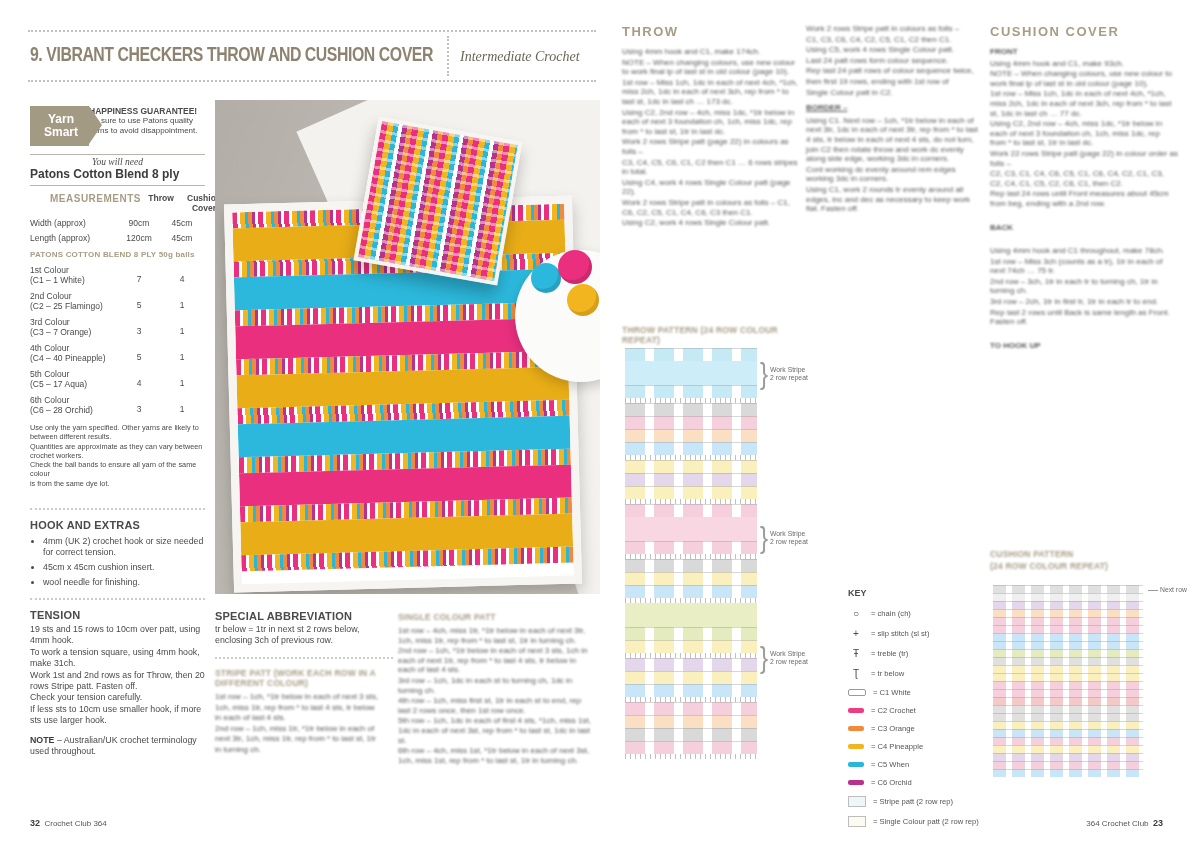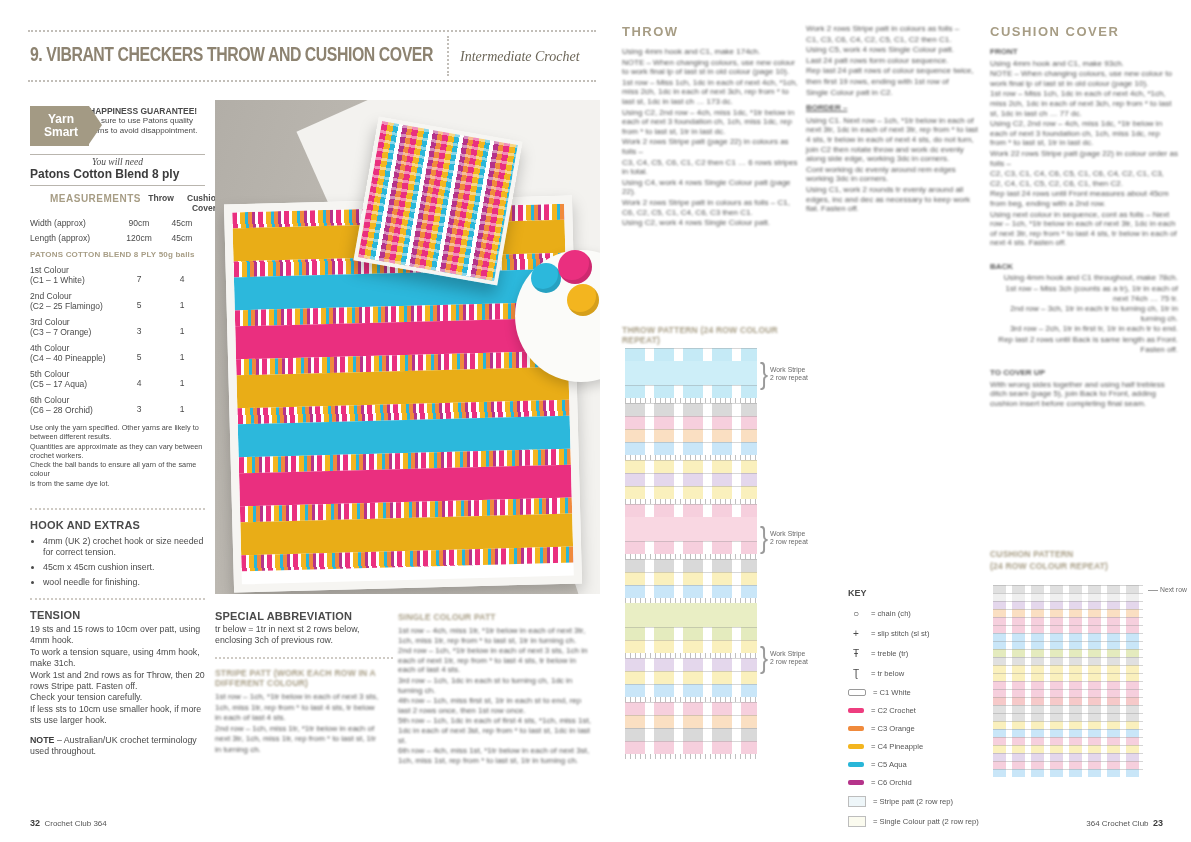--- a/index.html
+++ b/index.html
@@ -356,21 +356,21 @@
         <div class="keyrow">
           <span class="dash" style="background:#f08a3c;"></span>
           <span class="klabel">= C3 Orange</span>
         </div>
         <div class="keyrow">
           <span class="dash" style="background:#f3b51f;"></span>
           <span class="klabel">= C4 Pineapple</span>
         </div>
         <div class="keyrow">
           <span class="dash" style="background:#29b6d8;"></span>
-          <span class="klabel">= C5 Aqua</span>
+          <span class="klabel">= C5 When</span>
         </div>
         <div class="keyrow">
           <span class="dash" style="background:#b5338a;"></span>
           <span class="klabel">= C6 Orchid</span>
         </div>
         <div class="keyrow">
           <span class="box" style="background:#eef6f9;"></span>
           <span class="klabel">= Stripe patt (2 row rep)</span>
         </div>
         <div class="keyrow">
@@ -386,37 +386,33 @@
         <p style="font-weight:bold;">FRONT</p>
       </div>
     <div class="blur1" style="margin-top:2px;">
         <p>Using 4mm hook and C1, make 93ch.</p>
         <p>NOTE – When changing colours, use new colour to work final lp of last st in old colour (page 10).</p>
         <p>1st row – Miss 1ch, 1dc in each of next 4ch, *1ch, miss 2ch, 1dc in each of next 3ch, rep from * to last st, 1dc in last ch … 77 dc.</p>
         <p>Using C2, 2nd row – 4ch, miss 1dc, *1tr below in each of next 3 foundation ch, 1ch, miss 1dc, rep from * to last st, 1tr in last dc.</p>
         <p>Work 22 rows Stripe patt (page 22) in colour order as folls –</p>
         <p>C2, C3, C1, C4, C6, C5, C1, C6, C4, C2, C1, C3, C2, C4, C1, C5, C2, C6, C1, then C2.</p>
         <p>Rep last 24 rows until Front measures about 45cm from beg, ending with a 2nd row.</p>
-        <p>Using next colour in sequence, cont as folls – Next row – 1ch, *1tr below in each of next 3tr, 1dc in each of next 3tr, rep from * to last 4 sts, tr below in each of next 4 sts. Fasten off.</p>
       </div>
     <div class="blur1" style="margin-top:14px;">
         <p style="font-weight:bold;">BACK</p>
       </div>
-    <div class="blur1" style="margin-top:2px;text-align:right;">
+    <div class="blur1" style="margin-top:14px;">
         <p>Using 4mm hook and C1 throughout, make 78ch.</p>
         <p>1st row – Miss 3ch (counts as a tr), 1tr in each of next 74ch … 75 tr.</p>
         <p>2nd row – 3ch, 1tr in each tr to turning ch, 1tr in turning ch.</p>
         <p>3rd row – 2ch, 1tr in first tr, 1tr in each tr to end.</p>
         <p>Rep last 2 rows until Back is same length as Front. Fasten off.</p>
       </div>
     <div class="blur1" style="margin-top:14px;">
-        <p style="font-weight:bold;">TO COVER UP</p>
-      </div>
-    <div class="blur1" style="margin-top:2px;">
-        <p>With wrong sides together and using half trebless ditch seam (page 5), join Back to Front, adding cushion insert before completing final seam.</p>
+        <p style="font-weight:bold;">TO HOOK UP</p>
       </div>
   </div>
 
   <div class="abs tan ballshead blurhead" style="left:990px;top:548px;width:188px;font-size:8.5px;line-height:12px;">
     <span>CUSHION PATTERN</span><br><span>(24 ROW COLOUR REPEAT)</span>
   </div>
   <div class="abs chart-sm" style="left:993px;top:585px;width:150px;">
       <div class="crow k-checker" style="height: 8px; --c: #e0e0e0;"></div>
       <div class="crow k-checker" style="height: 8px; --c: #efefef;"></div>
       <div class="crow k-checker" style="height: 8px; --c: #e4d7ec;"></div>

